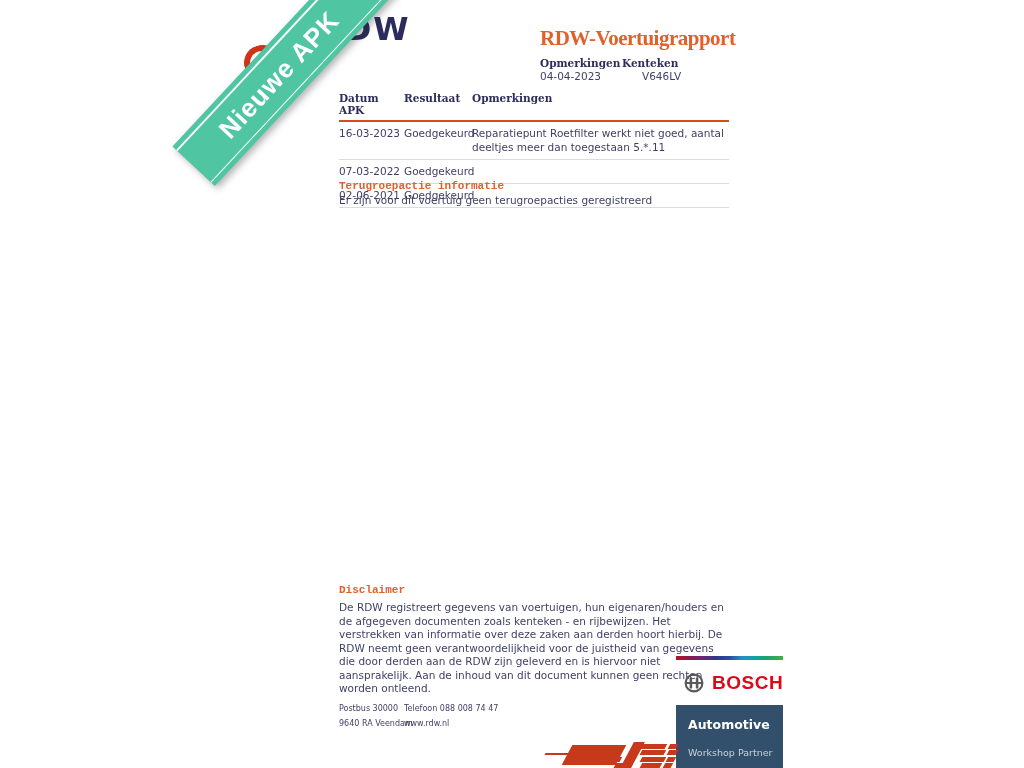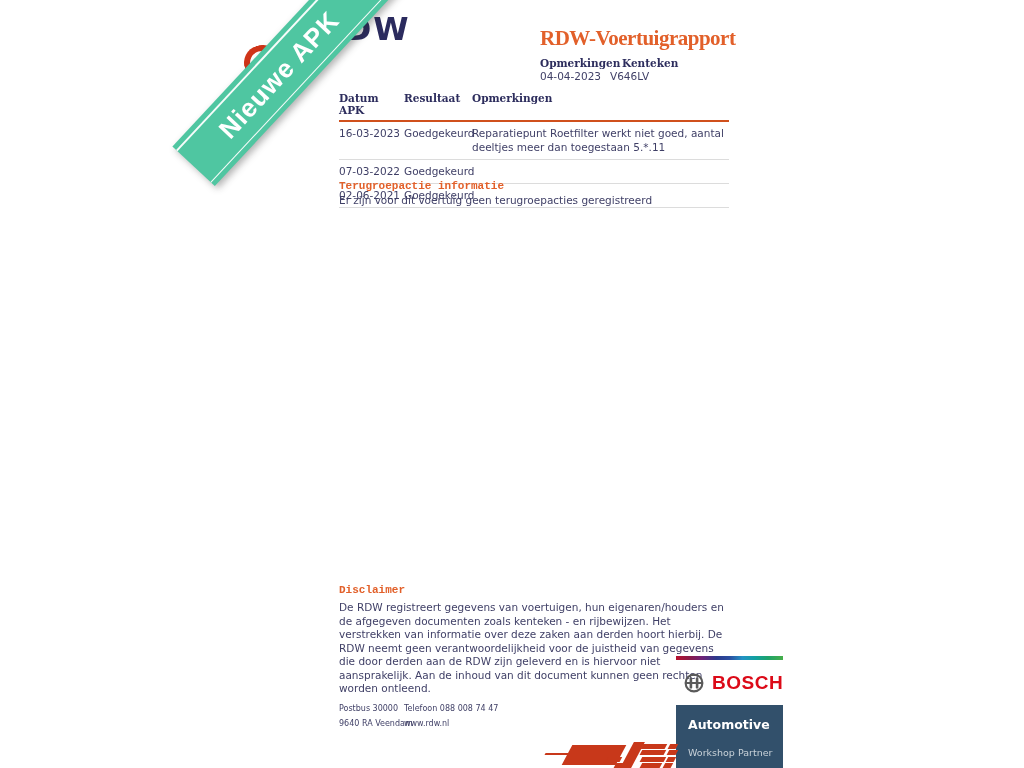--- a/index.html
+++ b/index.html
@@ -23,21 +23,21 @@
   .ribbon-label { padding-left:44px; color:#ffffff; font-size:26px; font-weight:600; letter-spacing:1px;
     font-family:"Liberation Sans", sans-serif; white-space:nowrap; }
 
   
   .report-title { position:absolute; left:540px; top:26px; font-family:Liberation Serif, serif;
     font-weight:bold; font-size:21px; letter-spacing:-0.5px; color:#e2602a; }
   .meta-label { position:absolute; font-family:"DejaVu Serif", serif; font-weight:bold;
     font-size:10.5px; color:#2d2d5d; }
   .meta-value { position:absolute; font-size:10.5px; color:#3f3f66; }
   .lbl-date { left:540px; top:57px; } .val-date { left:540px; top:70px; }
-  .lbl-plate { left:622px; top:57px; } .val-plate { left:610px; top:70px; }
+  .lbl-plate { left:622px; top:57px; } .val-plate { left:642px; top:70px; }
 
   
   .apk-table { position:absolute; left:339px; top:84px; width:390px;margin-top:8px; }
   .t-head { display:flex; border-bottom:2px solid #d0501c; padding-bottom:4px; }
   .t-head span { font-family:"DejaVu Serif", serif; font-weight:bold; font-size:10.5px; color:#2d2d5d; }
   .t-row { display:flex; border-bottom:1px solid #dcdcdc; padding:4px 0 5px 0; }
   .t-row span { font-size:10.5px; color:#3f3f66; line-height:14px; }
   .c1 { width:65px; flex:none; } .c2 { width:68px; flex:none; } .c3 { flex:1; }
 
   

